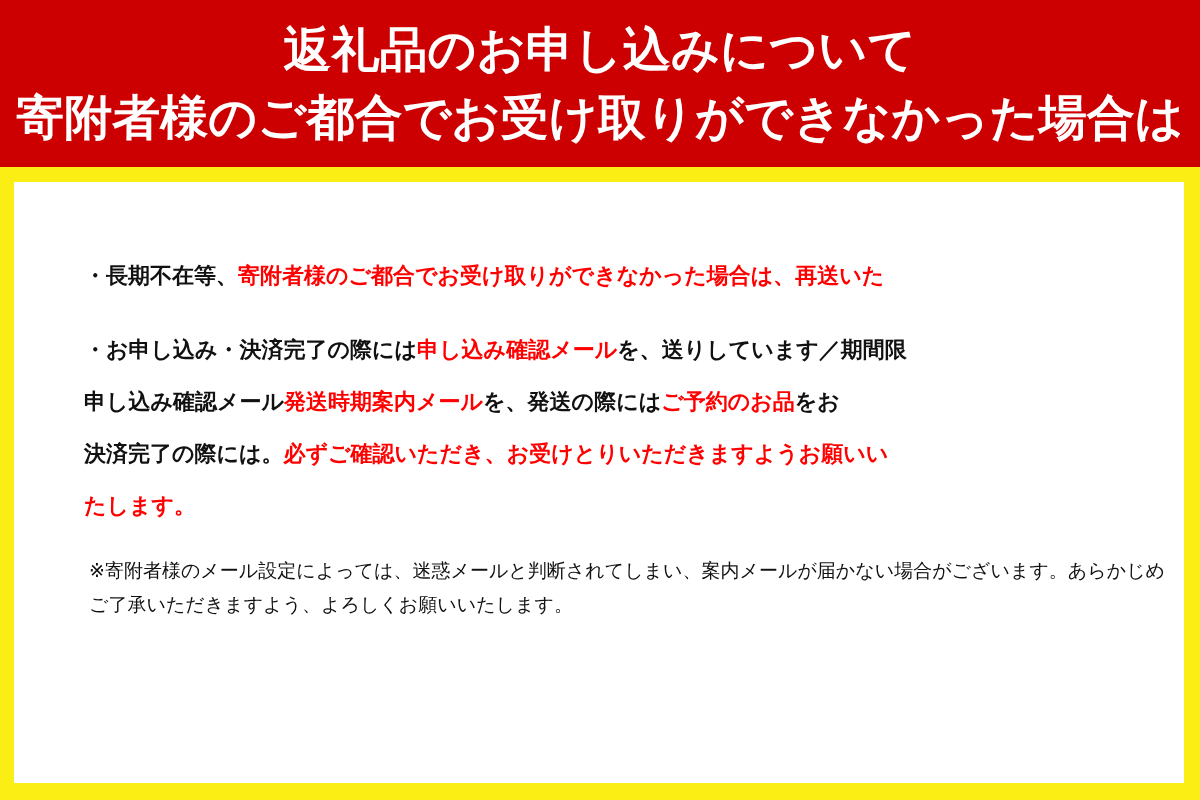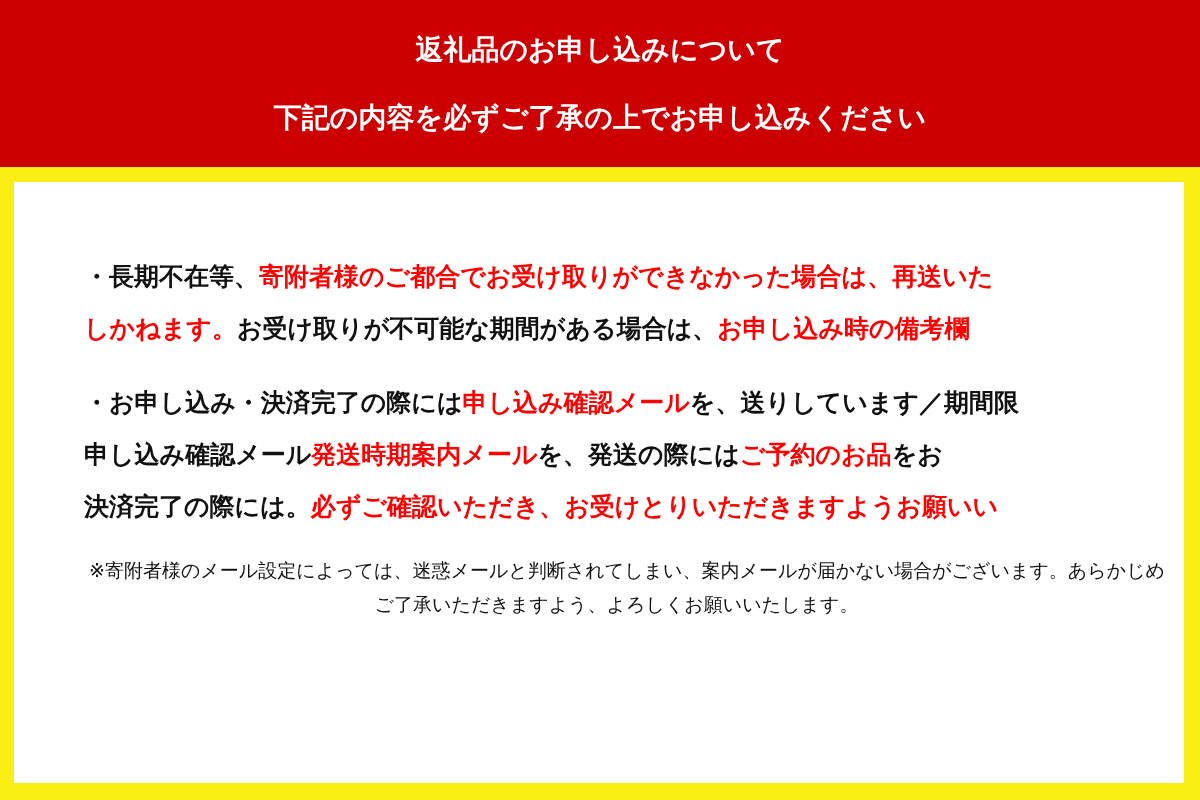--- a/index.html
+++ b/index.html
@@ -22,21 +22,21 @@
     flex: 0 0 167px;
     background: var(--header-bg, #cc0000);
     color: var(--header-text, #ffffff);
     display: flex;
     flex-direction: column;
     align-items: center;
     justify-content: center;
     gap: 22px;
   }
   .header-line {
-    font-size: 28px;
+    font-size: 48px;
     line-height: 46px;
     font-weight: bold;
     letter-spacing: 0px;
     white-space: nowrap;
   }
   .frame {
     flex: 1 1 auto;
     background: var(--frame-yellow, #fbee15);
     padding: 15px 16px 17px 14px;
     box-sizing: border-box;
@@ -44,56 +44,56 @@
   .content {
     background: #ffffff;
     width: 100%;
     height: 100%;
     box-sizing: border-box;
     padding: 68px 40px 0 70px;
     overflow: hidden;
   }
   .paragraph { margin: 0 0 22px 0; }
   .text-line {
-    font-size: 25px;
+    font-size: 22px;
     line-height: 52px;
     font-weight: bold;
     white-space: nowrap;
     color: var(--text-black, #111111);
   }
   .seg-black { color: var(--text-black, #111111); }
   .seg-red   { color: var(--text-red, #ff0000); }
-  .footnote { margin-top: 16px; padding-left: 5px; text-align: center; }
+  .footnote { margin-top: 16px; padding-left: 5px; }
   .footnote-line {
     font-size: 19px;
     line-height: 34px;
     font-weight: normal;
     white-space: nowrap;
     color: var(--text-black, #111111);
   }
 </style>
 </head>
 <body>
 
 <div class="page">
   <header class="header">
     <div class="header-line">返礼品のお申し込みについて</div>
-    <div class="header-line">下記の内容を必ずご了承の上でお申し込みください</div>
+    <div class="header-line">寄附者様のご都合でお受け取りができなかった場合は</div>
   </header>
   <div class="frame">
     <div class="content">
       <div class="paragraphs">
           <div class="paragraph">
             <div class="text-line"><span class="seg-black">・長期不在等、</span><span class="seg-red">寄附者様のご都合でお受け取りができなかった場合は、再送いた</span></div>
-            <div class="text-line"><span class="seg-red">しかねます。</span><span class="seg-black">お受け取りが不可能な期間がある場合は、</span><span class="seg-red">お申し込み時の備考欄</span></div>
           </div>
           <div class="paragraph">
             <div class="text-line"><span class="seg-black">・お申し込み・決済完了の際には</span><span class="seg-red">申し込み確認メール</span><span class="seg-black">を、送りしています／期間限</span></div>
             <div class="text-line"><span class="seg-black">申し込み確認メール</span><span class="seg-red">発送時期案内メール</span><span class="seg-black">を、発送の際には</span><span class="seg-red">ご予約のお品</span><span class="seg-black">をお</span></div>
             <div class="text-line"><span class="seg-black">決済完了の際には。</span><span class="seg-red">必ずご確認いただき、お受けとりいただきますようお願いい</span></div>
+            <div class="text-line"><span class="seg-red">たします。</span></div>
           </div>
         </div>
       <div class="footnote">
         <div class="footnote-line">※寄附者様のメール設定によっては、迷惑メールと判断されてしまい、案内メールが届かない場合がございます。あらかじめ</div>
         <div class="footnote-line">ご了承いただきますよう、よろしくお願いいたします。</div>
       </div>
     </div>
   </div>
 </div>
 

